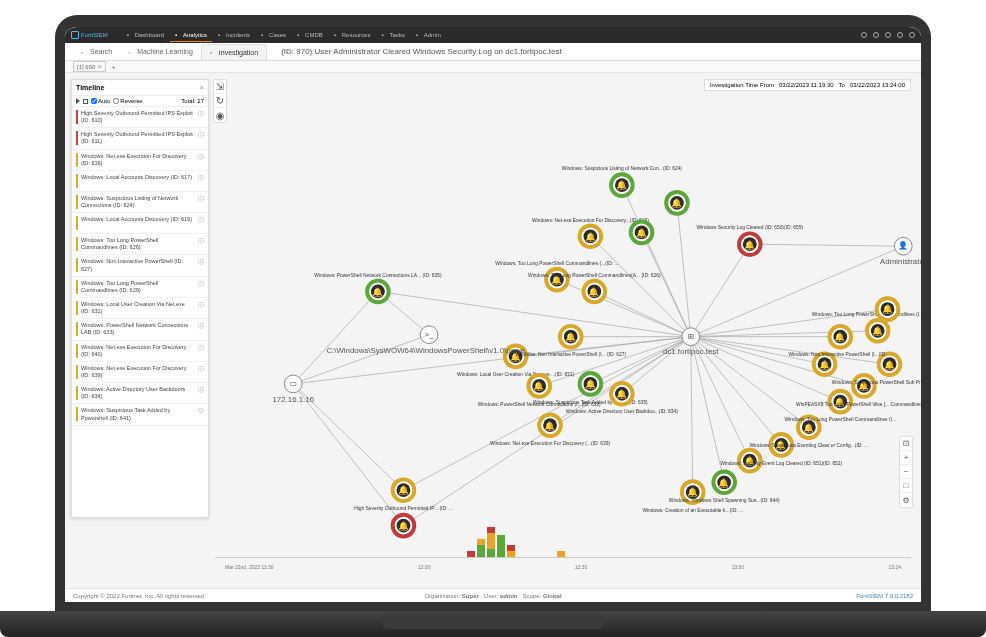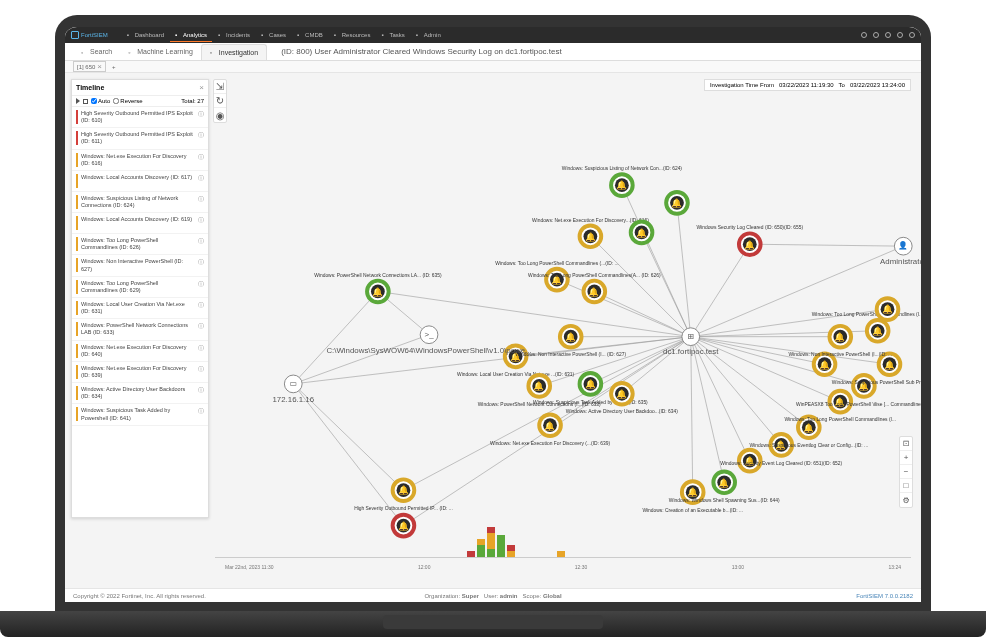--- a/index.html
+++ b/index.html
@@ -156,21 +156,21 @@
           </div>
           <div class="subtab">
             <span class="ico">◦</span>
             <span>Machine Learning</span>
           </div>
           <div class="subtab active">
             <span class="ico">◦</span>
             <span>Investigation</span>
           </div>
         </div>
-      <div class="page-title">(ID: 800) User Administrator Cleared Windows Security Log on dc1.fortipoc.test</div>
+      <div class="page-title">(ID: 970) User Administrator Cleared Windows Security Log on dc1.fortipoc.test</div>
     </div>
 
     <div class="crumbbar">
       <span class="crumb-tag">
         <span>[1] 650</span>
         <span class="close-x">×</span>
       </span>
       <span style="margin-left:6px;">+</span>
     </div>
 

